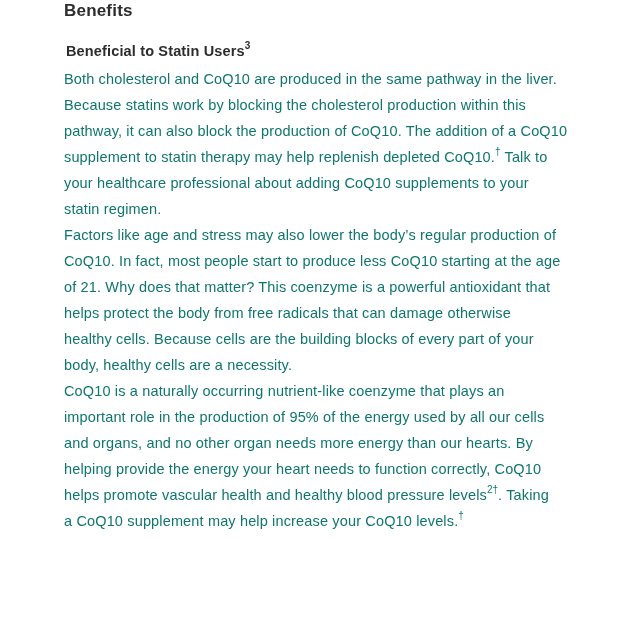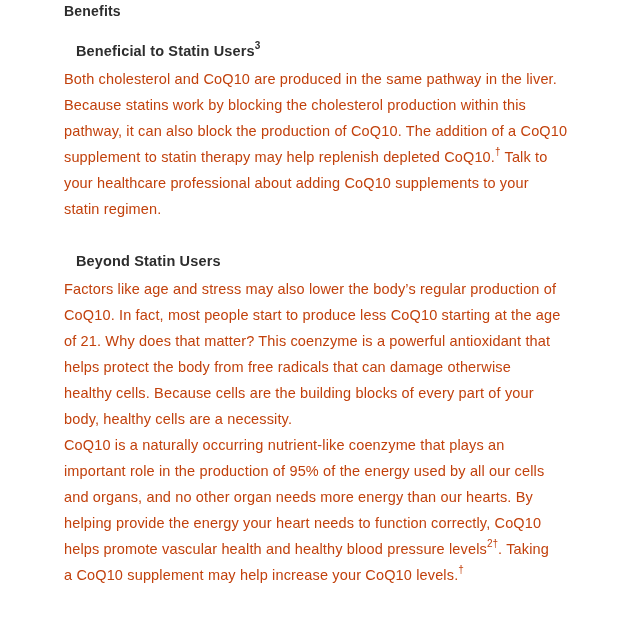--- a/index.html
+++ b/index.html
@@ -14,46 +14,46 @@
     font-family: "Liberation Sans", sans-serif;
     -webkit-font-smoothing: antialiased;
   }
   .content {
     box-sizing: border-box;
     width: 633px;
     padding: 1px 60px 0 64px;
   }
   h2.page-title {
     margin: 0 0 22px 0;
-    font-size: 14px;
+    font-size: 17px;
     line-height: 20px;
     font-weight: 700;
     color: #2d2d2d;
     letter-spacing: 0.2px;
   }
   .sections {
     display: flow-root;
   }
   .benefit-section h3 {
-    margin: 31px 0 7px 12px;
+    margin: 31px 0 7px 2px;
     font-size: 14.5px;
     line-height: 16px;
     font-weight: 700;
     color: #2d2d2d;
     letter-spacing: 0.15px;
   }
   .benefit-section:first-child h3 {
     margin-top: 0;
   }
   .benefit-section p {
     margin: 0;
     font-size: 14.5px;
     line-height: 26px;
     font-weight: 400;
-    color: #c2410c;
+    color: #0f766e;
     letter-spacing: 0.15px;
     white-space: nowrap;
   }
   sup {
     font-size: 10px;
     line-height: 0;
     position: relative;
     top: -1px;
     vertical-align: super;
     letter-spacing: 0;
@@ -63,20 +63,19 @@
 <body>
 
 <div class="content">
   <h2 class="page-title">Benefits</h2>
   <div class="sections">
       <section class="benefit-section">
         <h3>Beneficial to Statin Users<sup>3</sup></h3>
         <p>Both cholesterol and CoQ10 are produced in the same pathway in the liver.<br>Because statins work by blocking the cholesterol production within this<br>pathway, it can also block the production of CoQ10. The addition of a CoQ10<br>supplement to statin therapy may help replenish depleted CoQ10.<sup>†</sup> Talk to<br>your healthcare professional about adding CoQ10 supplements to your<br>statin regimen.</p>
       </section>
       <section class="benefit-section">
-        <h3>Beyond Statin Users</h3>
         <p>Factors like age and stress may also lower the body’s regular production of<br>CoQ10. In fact, most people start to produce less CoQ10 starting at the age<br>of 21. Why does that matter? This coenzyme is a powerful antioxidant that<br>helps protect the body from free radicals that can damage otherwise<br>healthy cells. Because cells are the building blocks of every part of your<br>body, healthy cells are a necessity.</p>
       </section>
       <section class="benefit-section">
         <p>CoQ10 is a naturally occurring nutrient-like coenzyme that plays an<br>important role in the production of 95% of the energy used by all our cells<br>and organs, and no other organ needs more energy than our hearts. By<br>helping provide the energy your heart needs to function correctly, CoQ10<br>helps promote vascular health and healthy blood pressure levels<sup>2†</sup>. Taking<br>a CoQ10 supplement may help increase your CoQ10 levels.<sup>†</sup></p>
       </section>
     </div>
 </div>
 
 </body></html>

